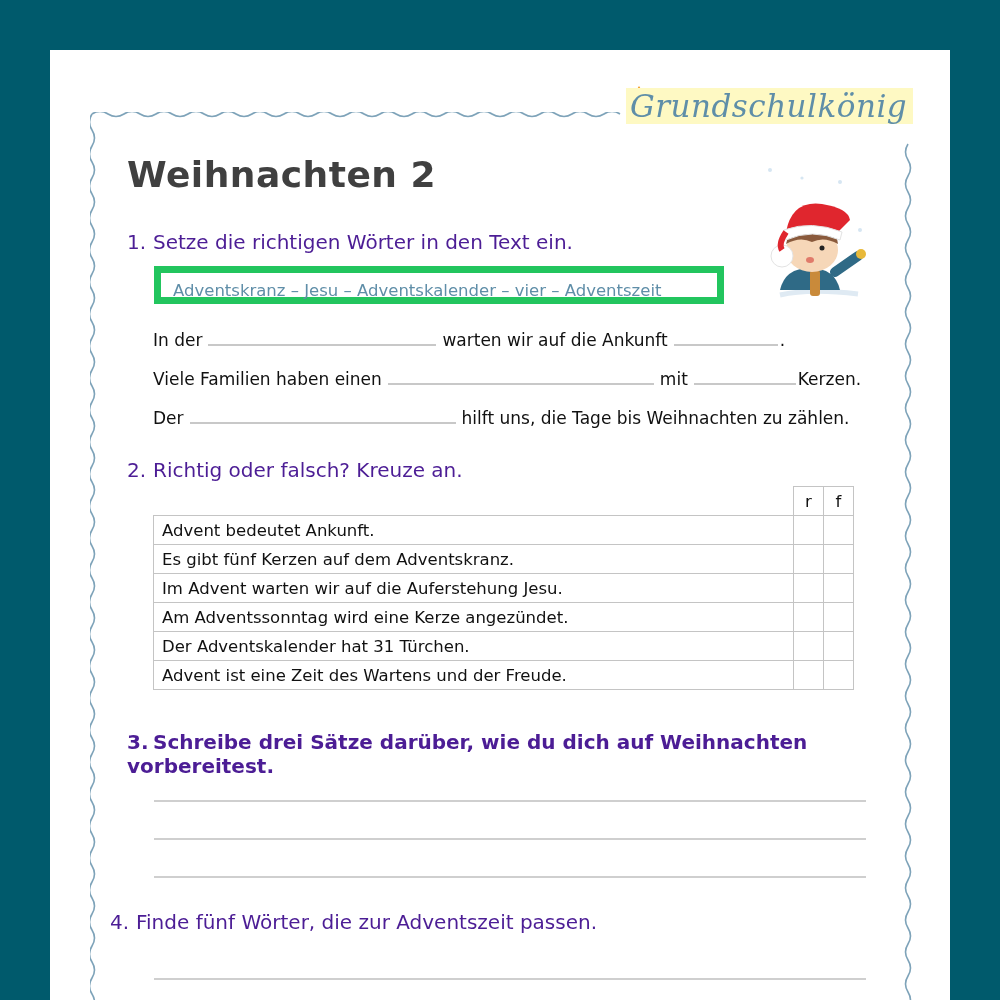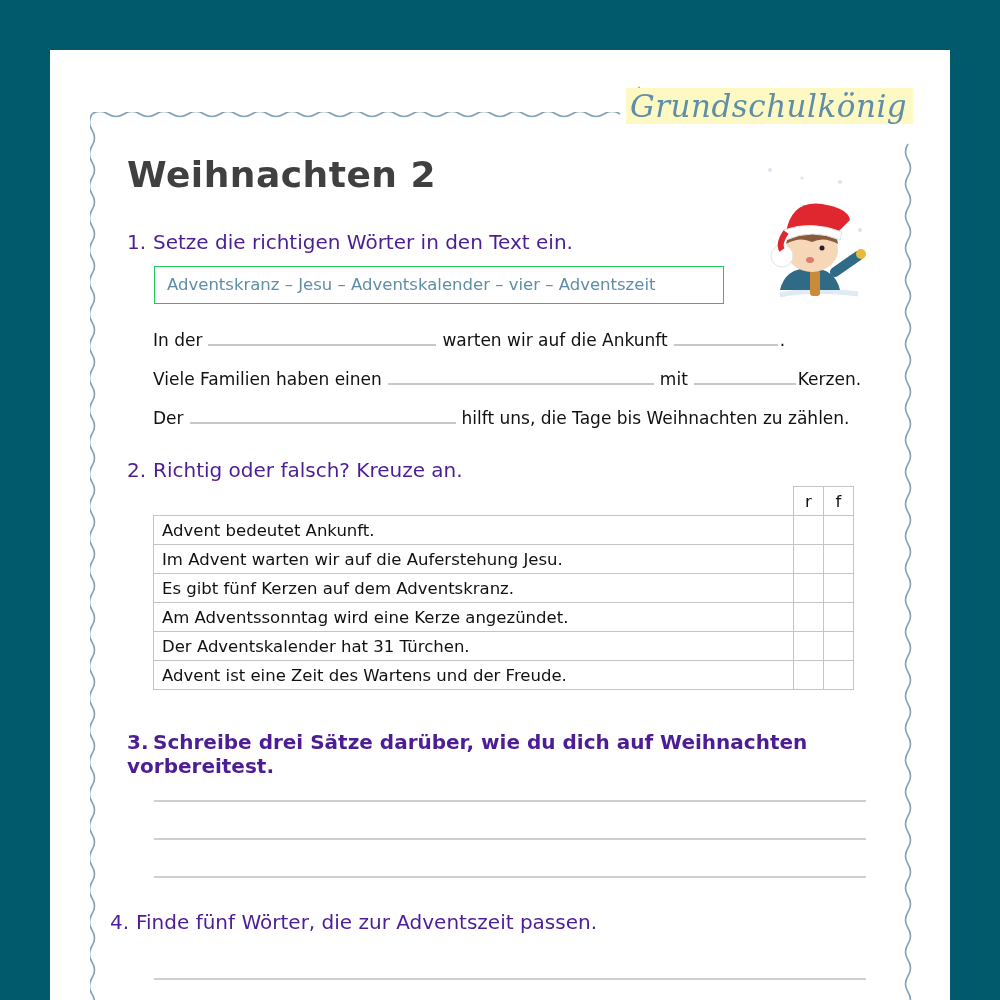--- a/index.html
+++ b/index.html
@@ -32,21 +32,21 @@
     letter-spacing:0.5px;
   }
   .mascot { position:absolute; left:690px; top:110px; }
   .task {
     position:absolute; font-size:20px; color:#4c1d95;
   }
   .num { display:inline-block; width:26px; }
   .wordbox {
     position:absolute; left:104px; top:216px;
     width:570px; height:38px;
-    border:1px solid #22c55e; box-sizing:border-box;
+    border:7px solid #22c55e; box-sizing:border-box;
     font-size:16.5px; color:#5f8ea8;
     line-height:36px; padding-left:12px; white-space:nowrap;
   }
   .line {
     position:absolute; font-size:17px; color:#111; white-space:nowrap;
     display:flex; align-items:flex-start;
   }
   .blank {
     display:inline-block; border-bottom:2px solid #c8c8c8;
     height:14px; margin:0 6px;
@@ -145,26 +145,26 @@
       <td class="empty stmt"></td>
       <td class="box">r</td>
       <td class="box">f</td>
     </tr>
     <tr>
       <td class="stmt">Advent bedeutet Ankunft.</td>
       <td class="box"></td>
       <td class="box"></td>
     </tr>
     <tr>
-      <td class="stmt">Im Advent warten wir auf die Auferstehung Jesu.</td>
+      <td class="stmt">Es gibt fünf Kerzen auf dem Adventskranz.</td>
       <td class="box"></td>
       <td class="box"></td>
     </tr>
     <tr>
-      <td class="stmt">Es gibt fünf Kerzen auf dem Adventskranz.</td>
+      <td class="stmt">Im Advent warten wir auf die Auferstehung Jesu.</td>
       <td class="box"></td>
       <td class="box"></td>
     </tr>
     <tr>
       <td class="stmt">Am Adventssonntag wird eine Kerze angezündet.</td>
       <td class="box"></td>
       <td class="box"></td>
     </tr>
     <tr>
       <td class="stmt">Der Adventskalender hat 31 Türchen.</td>

